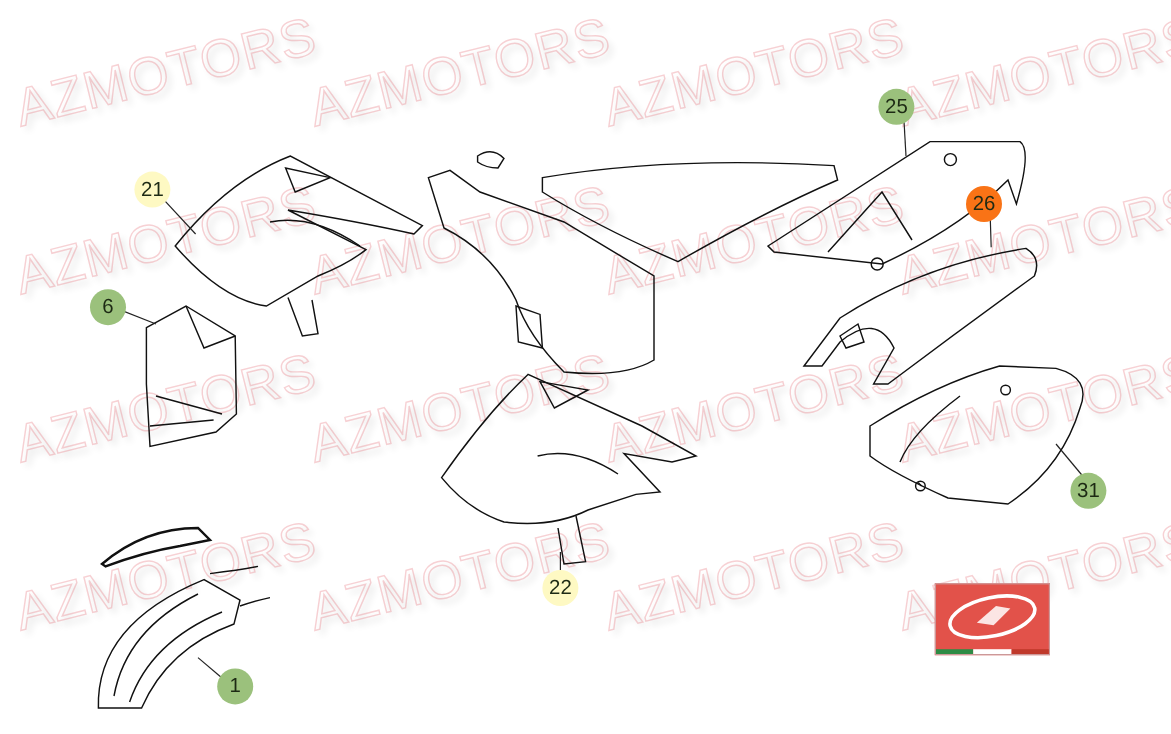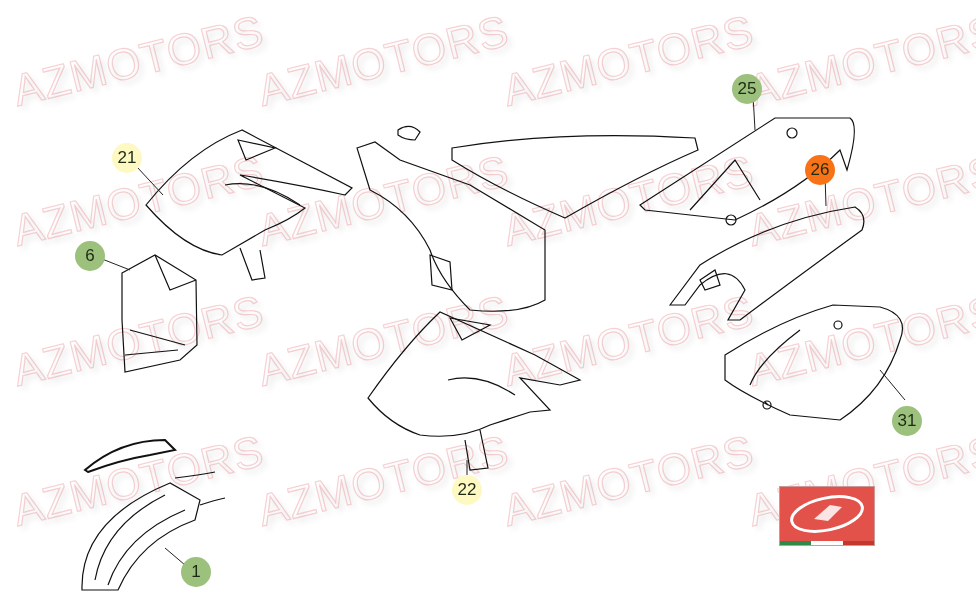--- a/index.html
+++ b/index.html
@@ -103,21 +103,21 @@
     <line x1="467" y1="475" x2="467" y2="460"></line>
     <line x1="185" y1="565" x2="165" y2="548"></line>
   </g>
 </svg>
 
 <div id="badges">
     <div class="badge" style="left: 112px; top: 143px; background: #fef9c3;">21</div>
     <div class="badge" style="left: 75px; top: 241px; background: rgb(155, 193, 124);">6</div>
     <div class="badge" style="left: 732px; top: 74px; background: rgb(155, 193, 124);">25</div>
     <div class="badge" style="left: 805px; top: 155px; background: #f97316;">26</div>
-    <div class="badge" style="left: 892px; top: 394px; background: rgb(155, 193, 124); margin-top: 12px;">31</div>
+    <div class="badge" style="left: 892px; top: 394px; background: rgb(155, 193, 124);">31</div>
     <div class="badge" style="left: 452px; top: 475px; background: #fef9c3;">22</div>
     <div class="badge" style="left: 181px; top: 557px; background: rgb(155, 193, 124);">1</div>
   </div>
 
 <div class="logo" style="background: rgb(226, 82, 74);">
   <svg width="94" height="54" viewBox="0 0 94 54">
     <ellipse cx="47" cy="27" rx="36" ry="16" fill="none" stroke="#fff" stroke-width="3" transform="rotate(-12 47 27)"></ellipse>
     <path d="M34,32 L50,18 L62,20 L48,34 Z" fill="#fff" opacity="0.85"></path>
   </svg>
   <div class="flag">

